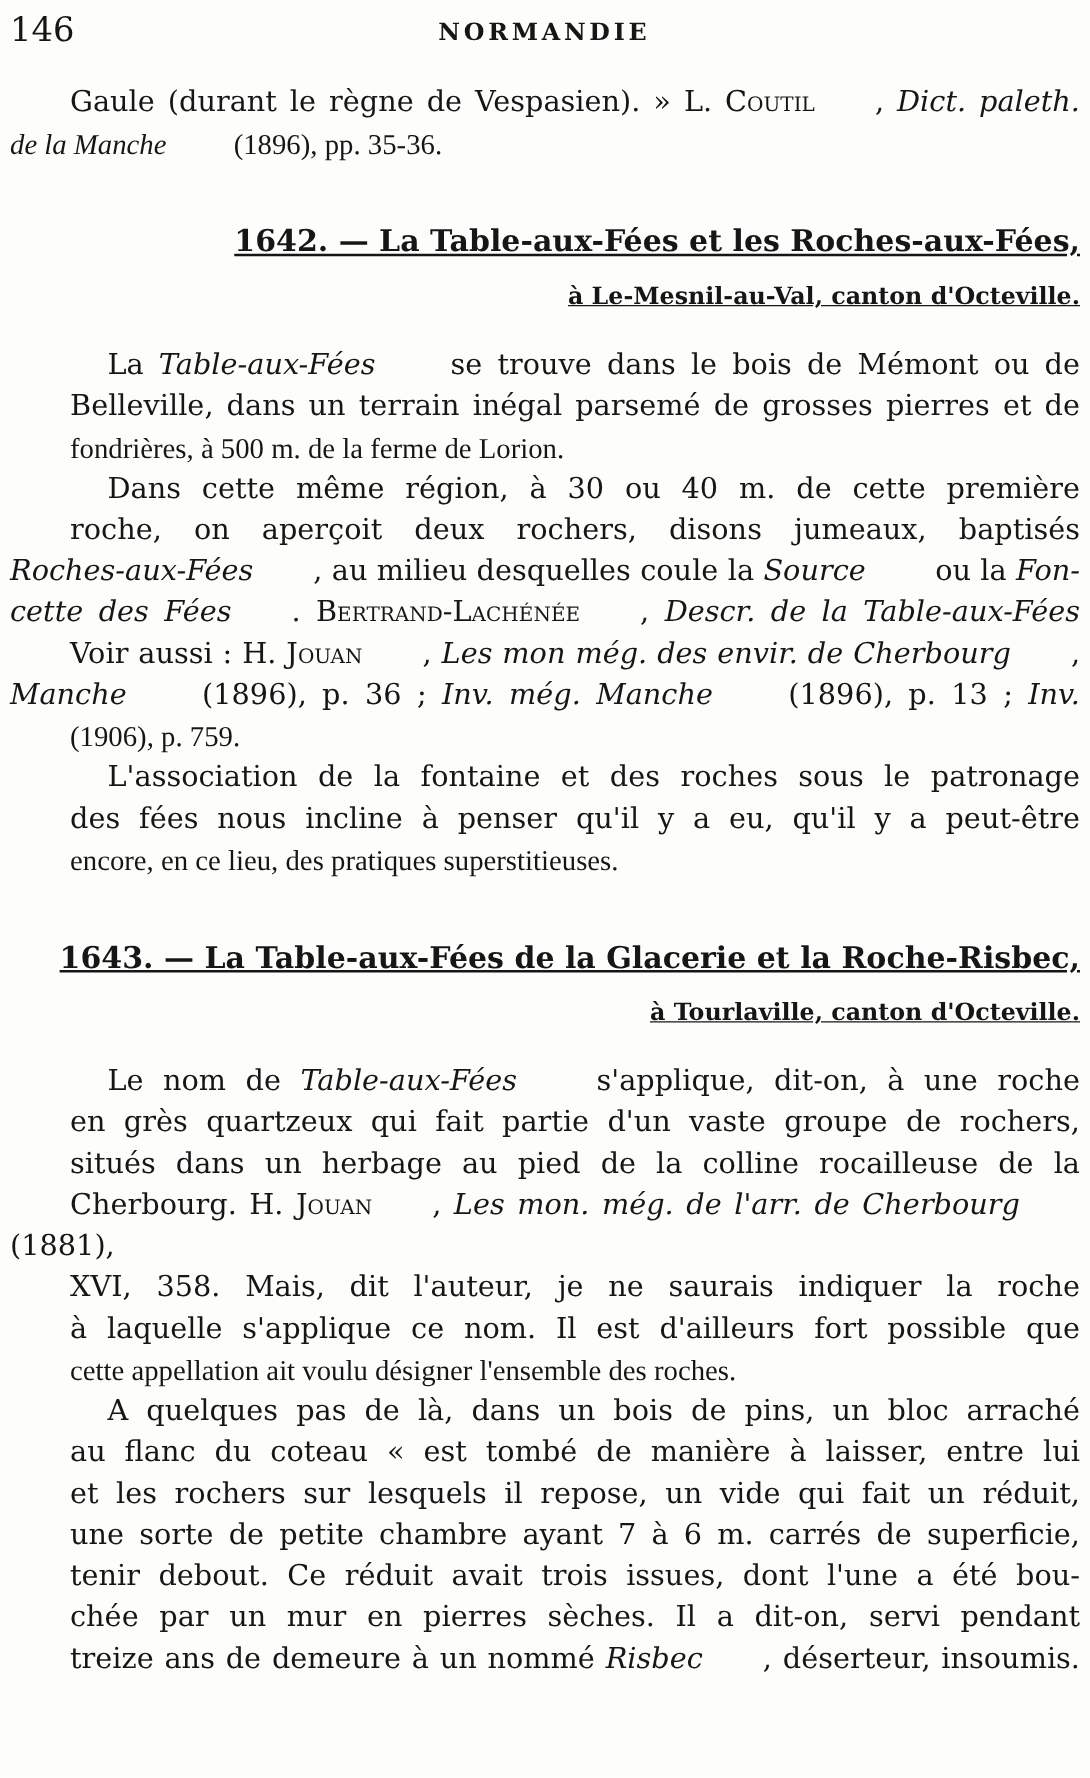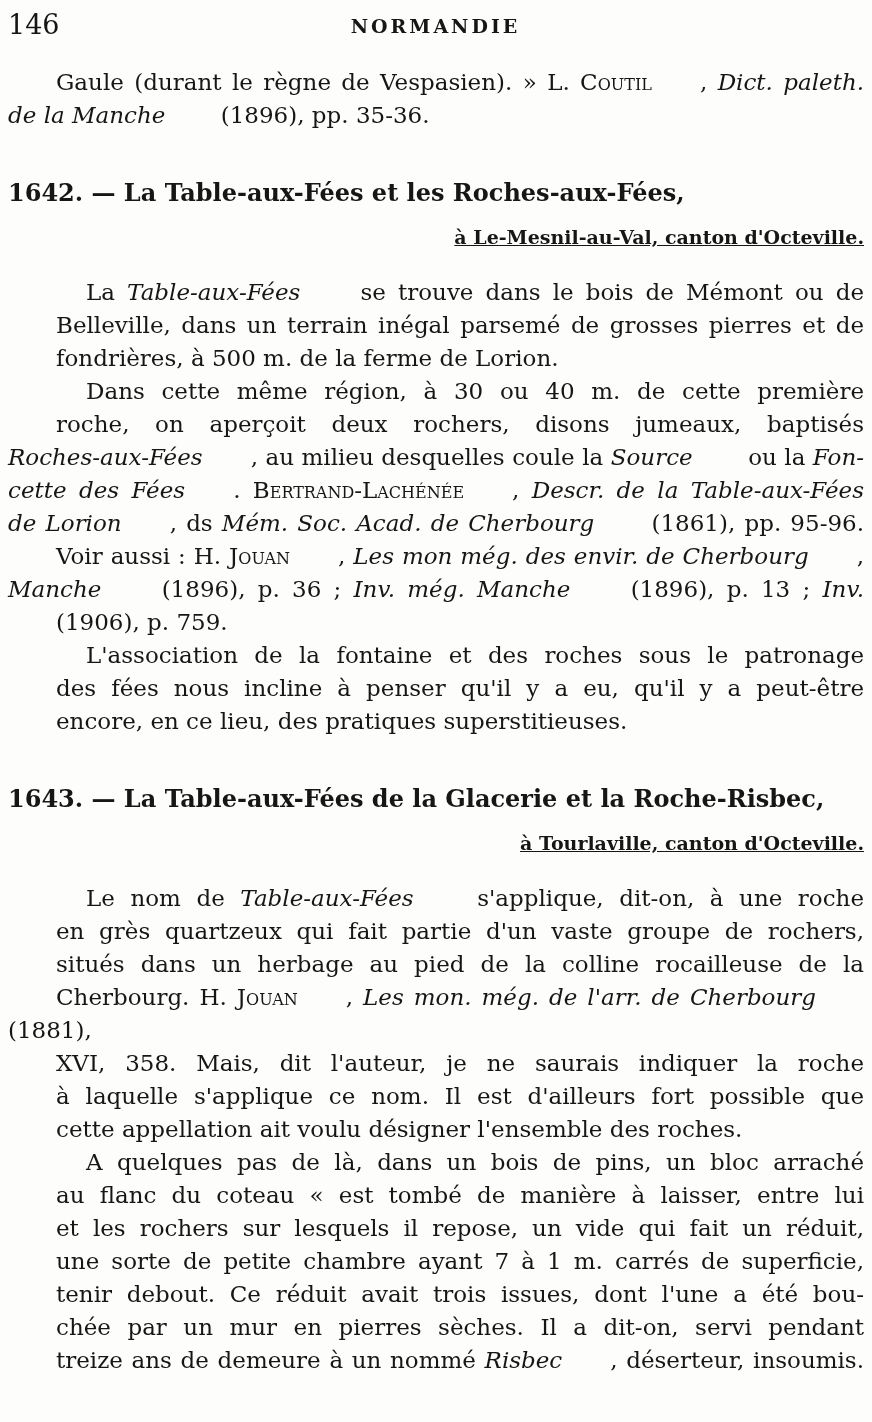--- a/index.html
+++ b/index.html
@@ -35,31 +35,33 @@
   .content { margin-top: 22px; }
   .paragraph { font-size: 23px; line-height: 33px; }
   .line {
     text-align: justify;
     text-align-last: justify;
     white-space: normal;
   }
   .line.last {
     text-align: right;
     text-align-last: left;
+    font-family: Liberation Serif, serif;
   }
   .paragraph.indent .line.first { text-indent: 30px; }
   .seg-n { font-style: normal; margin-left: 48px; }
   .seg-i { font-style: italic; }
   .seg-sc { font-variant: small-caps; }
   .entry-heading {
     margin-top: 46px;
-    text-align: left;
+    text-align: right;
     font-weight: bold;
     font-size: 24px;
     line-height: 30px;
+    text-decoration: underline;
   }
   .entry-subheading {
     margin-top: 17px;
     margin-bottom: 27px;
     text-align: right;
     font-weight: bold;
     font-size: 19px;
     line-height: 24px;
     text-decoration: underline;
   }
@@ -82,21 +84,20 @@
       <div class="paragraph indent">
         <div class="line first"><span class="seg-n">La </span><span class="seg-i">Table-aux-Fées</span><span class="seg-n"> se trouve dans le bois de Mémont ou de</span></div>
         <div class="line"><span class="seg-n">Belleville, dans un terrain inégal parsemé de grosses pierres et de</span></div>
         <div class="line last"><span class="seg-n">fondrières, à 500 m. de la ferme de Lorion.</span></div>
       </div>
       <div class="paragraph indent">
         <div class="line first"><span class="seg-n">Dans cette même région, à 30 ou 40 m. de cette première</span></div>
         <div class="line"><span class="seg-n">roche, on aperçoit deux rochers, disons jumeaux, baptisés</span></div>
         <div class="line"><span class="seg-i">Roches-aux-Fées</span><span class="seg-n">, au milieu desquelles coule la </span><span class="seg-i">Source</span><span class="seg-n"> ou la </span><span class="seg-i">Fon-</span></div>
         <div class="line"><span class="seg-i">cette des Fées</span><span class="seg-n">. </span><span class="seg-sc">Bertrand-Lachénée</span><span class="seg-n">, </span><span class="seg-i">Descr. de la Table-aux-Fées</span></div>
-        <div class="line"><span class="seg-i">de Lorion</span><span class="seg-n">, ds </span><span class="seg-i">Mém. Soc. Acad. de Cherbourg</span><span class="seg-n"> (1861), pp. 95-96.</span></div>
         <div class="line"><span class="seg-n">Voir aussi : H. </span><span class="seg-sc">Jouan</span><span class="seg-n">, </span><span class="seg-i">Les mon még. des envir. de Cherbourg</span><span class="seg-n">,</span></div>
         <div class="line"><span class="seg-i">Manche</span><span class="seg-n"> (1896), p. 36 ; </span><span class="seg-i">Inv. még. Manche</span><span class="seg-n"> (1896), p. 13 ; </span><span class="seg-i">Inv.</span></div>
         <div class="line last"><span class="seg-n">(1906), p. 759.</span></div>
       </div>
       <div class="paragraph indent">
         <div class="line first"><span class="seg-n">L'association de la fontaine et des roches sous le patronage</span></div>
         <div class="line"><span class="seg-n">des fées nous incline à penser qu'il y a eu, qu'il y a peut-être</span></div>
         <div class="line last"><span class="seg-n">encore, en ce lieu, des pratiques superstitieuses.</span></div>
       </div>
       <div class="entry-heading">1643. — La Table-aux-Fées de la Glacerie et la Roche-Risbec,</div>
@@ -107,19 +108,19 @@
         <div class="line"><span class="seg-n">situés dans un herbage au pied de la colline rocailleuse de la</span></div>
         <div class="line"><span class="seg-n">Cherbourg.  H. </span><span class="seg-sc">Jouan</span><span class="seg-n">, </span><span class="seg-i">Les mon. még. de l'arr. de Cherbourg</span><span class="seg-n"> (1881),</span></div>
         <div class="line"><span class="seg-n">XVI, 358.  Mais, dit l'auteur, je ne saurais indiquer la roche</span></div>
         <div class="line"><span class="seg-n">à laquelle s'applique ce nom. Il est d'ailleurs fort possible que</span></div>
         <div class="line last"><span class="seg-n">cette appellation ait voulu désigner l'ensemble des roches.</span></div>
       </div>
       <div class="paragraph indent">
         <div class="line first"><span class="seg-n">A quelques pas de là, dans un bois de pins, un bloc arraché</span></div>
         <div class="line"><span class="seg-n">au flanc du coteau « est tombé de manière à laisser, entre lui</span></div>
         <div class="line"><span class="seg-n">et les rochers sur lesquels il repose, un vide qui fait un réduit,</span></div>
-        <div class="line"><span class="seg-n">une sorte de petite chambre ayant 7 à 1 m. carrés de superficie,</span></div>
+        <div class="line"><span class="seg-n">une sorte de petite chambre ayant 7 à 6 m. carrés de superficie,</span></div>
         <div class="line"><span class="seg-n">tenir debout. Ce réduit avait trois issues, dont l'une a été bou-</span></div>
         <div class="line"><span class="seg-n">chée par un mur en pierres sèches. Il a dit-on, servi pendant</span></div>
         <div class="line"><span class="seg-n">treize ans de demeure à un nommé </span><span class="seg-i">Risbec</span><span class="seg-n">, déserteur, insoumis.</span></div>
       </div>
     </div>
 </div>
 
 </body></html>

